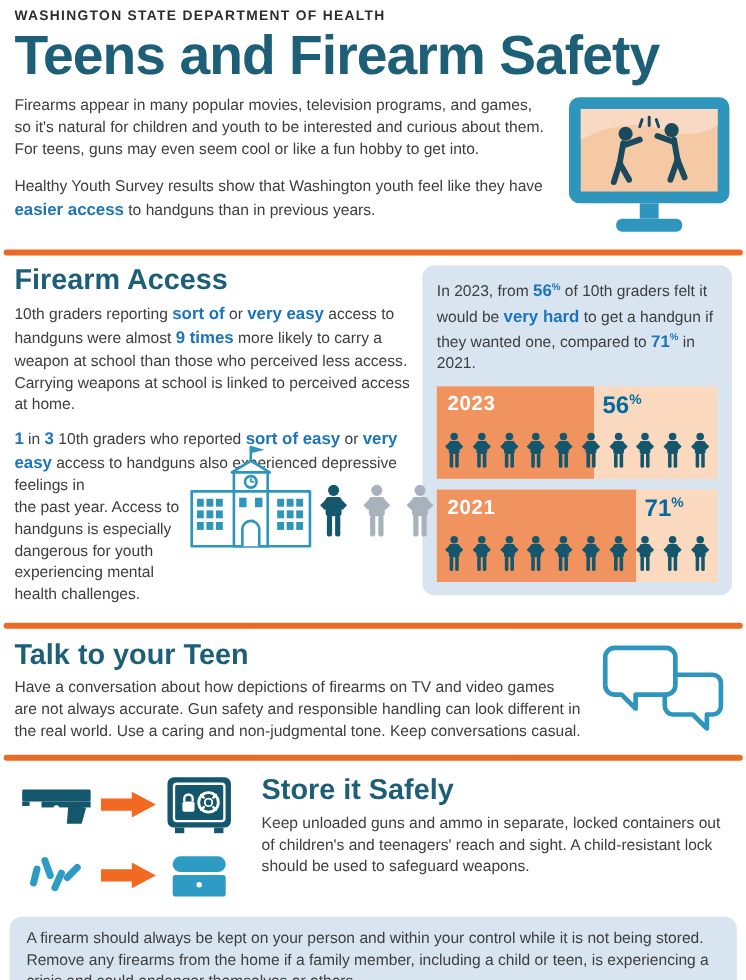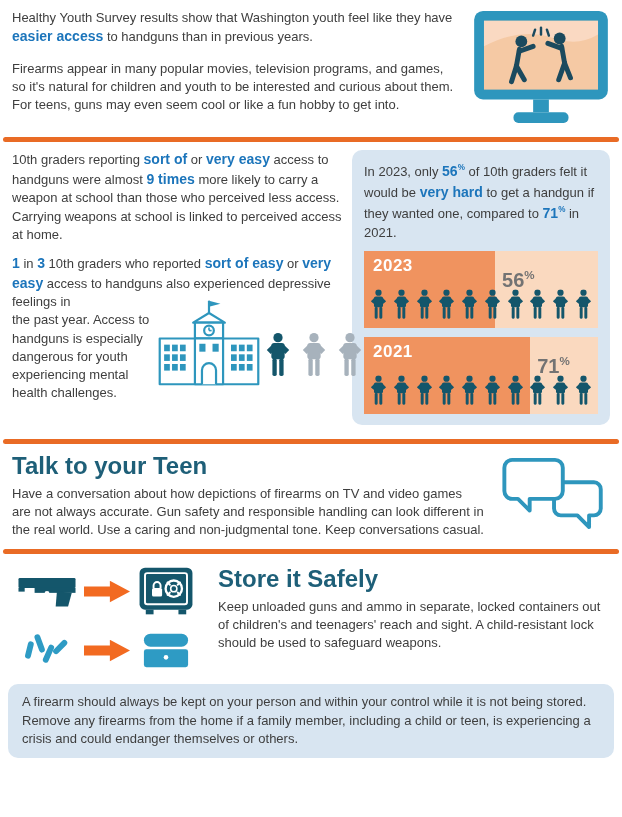--- a/index.html
+++ b/index.html
@@ -35,21 +35,21 @@
   .school-graphic { position:absolute; left:144px; top:148px; width:190px; display:flex; align-items:flex-end; }
   .school { width:106px; height:88px; flex:none; margin-right:-6px; }
   .school-kid { width:28px; height:62px; margin-left:8px; flex:none; }
   .kid-teal { fill:#14566B; } .kid-gray { fill:#A7B2BC; }
 
   .stat-panel { flex:1; background:#D8E5F1; border-radius:10px; padding:11px 12px; align-self:flex-start; font-size:13px; line-height:1.45; }
   .stat-panel p { margin:0; }
   .pictobar { position:relative; height:77px; background:#FAD9BF; margin-top:9px; }
   .bar-fill { position:absolute; left:0; top:0; bottom:0; background:#F0935F; }
   .bar-year { position:absolute; top:3px; left:9px; color:#fff; font-weight:bold; font-size:17px; letter-spacing:.5px; z-index:2; }
-  .bar-pct { position:absolute; top:15px; color:#737373; font-weight:bold; font-size:20px; z-index:2; }
+  .bar-pct { position:absolute; top:2px; color:#0369a1; font-weight:bold; font-size:20px; z-index:2; }
   .bar-figs { position:absolute; left:5px; right:5px; bottom:3px; display:flex; justify-content:space-between; z-index:1; }
   .kid { width:19px; height:41px; fill:#14566B; }
 
   
   .talk-row { display:flex; gap:16px; padding:9px 12px 2px 12px; align-items:flex-start; }
   .talk-left { flex:1; font-size:13px; line-height:1.4; }
   .talk-left p { margin:4px 0 0 0; }
   .bubbles { width:110px; height:74px; flex:none; margin-top:4px; }
 
   
@@ -78,25 +78,29 @@
     <rect x="10.5" y="15" width="19" height="23" rx="4"></rect>
     <path d="M12,17 L4,25 L9.5,30.5 L13,27 Z"></path>
     <path d="M28,17 L36,25 L30.5,30.5 L27,27 Z"></path>
     <rect x="12" y="37" width="6.2" height="25" rx="2.4"></rect>
     <rect x="21.8" y="37" width="6.2" height="25" rx="2.4"></rect>
   </symbol>
 </svg>
 
 <div class="page">
 
+  <div class="header">
+    <div class="eyebrow">WASHINGTON STATE DEPARTMENT OF HEALTH</div>
+    <div class="title">Teens and Firearm Safety</div>
+  </div>
 
   <div class="intro-row">
     <div class="intro-text">
+      <p>Firearms appear in many popular movies, television programs, and games, so it's natural for children and youth to be interested and curious about them. For teens, guns may even seem cool or like a fun hobby to get into.</p>
       <p><span>Healthy Youth Survey results show that Washington youth feel like they have </span><span class="em">easier access</span><span> to handguns than in previous years.</span></p>
-      <p>Firearms appear in many popular movies, television programs, and games, so it's natural for children and youth to be interested and curious about them. For teens, guns may even seem cool or like a fun hobby to get into.</p>
     </div>
     <div class="tv-wrap">
       <svg viewBox="0 0 140 118" width="138" height="116">
         <rect x="2" y="2" width="136" height="90" rx="9" fill="#2E96BD"></rect>
         <rect x="12" y="12" width="116" height="70" fill="#F5C9A4"></rect>
         <path d="M12,38 Q48,18 84,30 Q108,38 128,26 V12 H12 Z" fill="#FAD9C2"></path>
         <g stroke="#1B4A5E" stroke-width="5" stroke-linecap="round" fill="#1B4A5E">
           <circle cx="50" cy="33" r="6" stroke="none"></circle>
           <line x1="48" y1="41" x2="45" y2="58"></line>
           <line x1="48" y1="43" x2="62" y2="38"></line>
@@ -116,20 +120,21 @@
         <rect x="62" y="92" width="16" height="13" fill="#2E96BD"></rect>
         <rect x="42" y="105" width="56" height="11" rx="5" fill="#2E96BD"></rect>
       </svg>
     </div>
   </div>
 
   <div class="divider"></div>
 
   <div class="access-row">
     <div class="access-left">
+      <h2 class="section-h">Firearm Access</h2>
       <p><span>10th graders reporting </span><span class="em">sort of</span><span> or </span><span class="em">very easy</span><span> access to handguns were almost </span><span class="em">9 times</span><span> more likely to carry a weapon at school than those who perceived less access. Carrying weapons at school is linked to perceived access at home.</span></p>
       <p class="p2a"><span class="em">1</span><span> in </span><span class="em">3</span><span> 10th graders who reported </span><span class="em">sort of easy</span><span> or </span><span class="em">very easy</span><span> access to handguns also experienced depressive feelings in</span></p>
       <p class="p2b">the past year. Access to handguns is especially dangerous for youth experiencing mental health challenges.</p>
       <div class="school-graphic">
         <svg class="school" viewBox="0 -12 120 100">
           <g fill="#fff" stroke="#2E96BD" stroke-width="2.5" stroke-linejoin="round">
             <line x1="60" y1="-8" x2="60" y2="6" stroke-linecap="round"></line>
             <polygon points="60,-9 73,-5.5 60,-2" fill="#2E96BD" stroke="none"></polygon>
             <polygon points="42,16 60,5 78,16"></polygon>
             <rect x="44" y="16" width="32" height="18"></rect>
@@ -169,21 +174,21 @@
         <svg class="school-kid kid-gray" viewBox="0 0 40 64">
             <use href="#kid-shape"></use>
           </svg>
         <svg class="school-kid kid-gray" viewBox="0 0 40 64">
             <use href="#kid-shape"></use>
           </svg>
       </div>
     </div>
 
     <div class="stat-panel">
-      <p><span>In 2023, only </span><span class="em">56<sup>%</sup></span><span> of 10th graders felt it would be </span><span class="em">very hard</span><span> to get a handgun if they wanted one, compared to </span><span class="em">71<sup>%</sup></span><span> in 2021.</span></p>
+      <p><span>In 2023, from </span><span class="em">56<sup>%</sup></span><span> of 10th graders felt it would be </span><span class="em">very hard</span><span> to get a handgun if they wanted one, compared to </span><span class="em">71<sup>%</sup></span><span> in 2021.</span></p>
       <div class="pictobar">
         <div class="bar-fill" style="width: 56%;"></div>
         <div class="bar-year">2023</div>
         <div class="bar-pct" style="left: calc(56% + 7px);">56<sup>%</sup></div>
         <div class="bar-figs">
             <svg class="kid" viewBox="0 0 40 64">
               <use href="#kid-shape"></use>
             </svg>
             <svg class="kid" viewBox="0 0 40 64">
               <use href="#kid-shape"></use>

